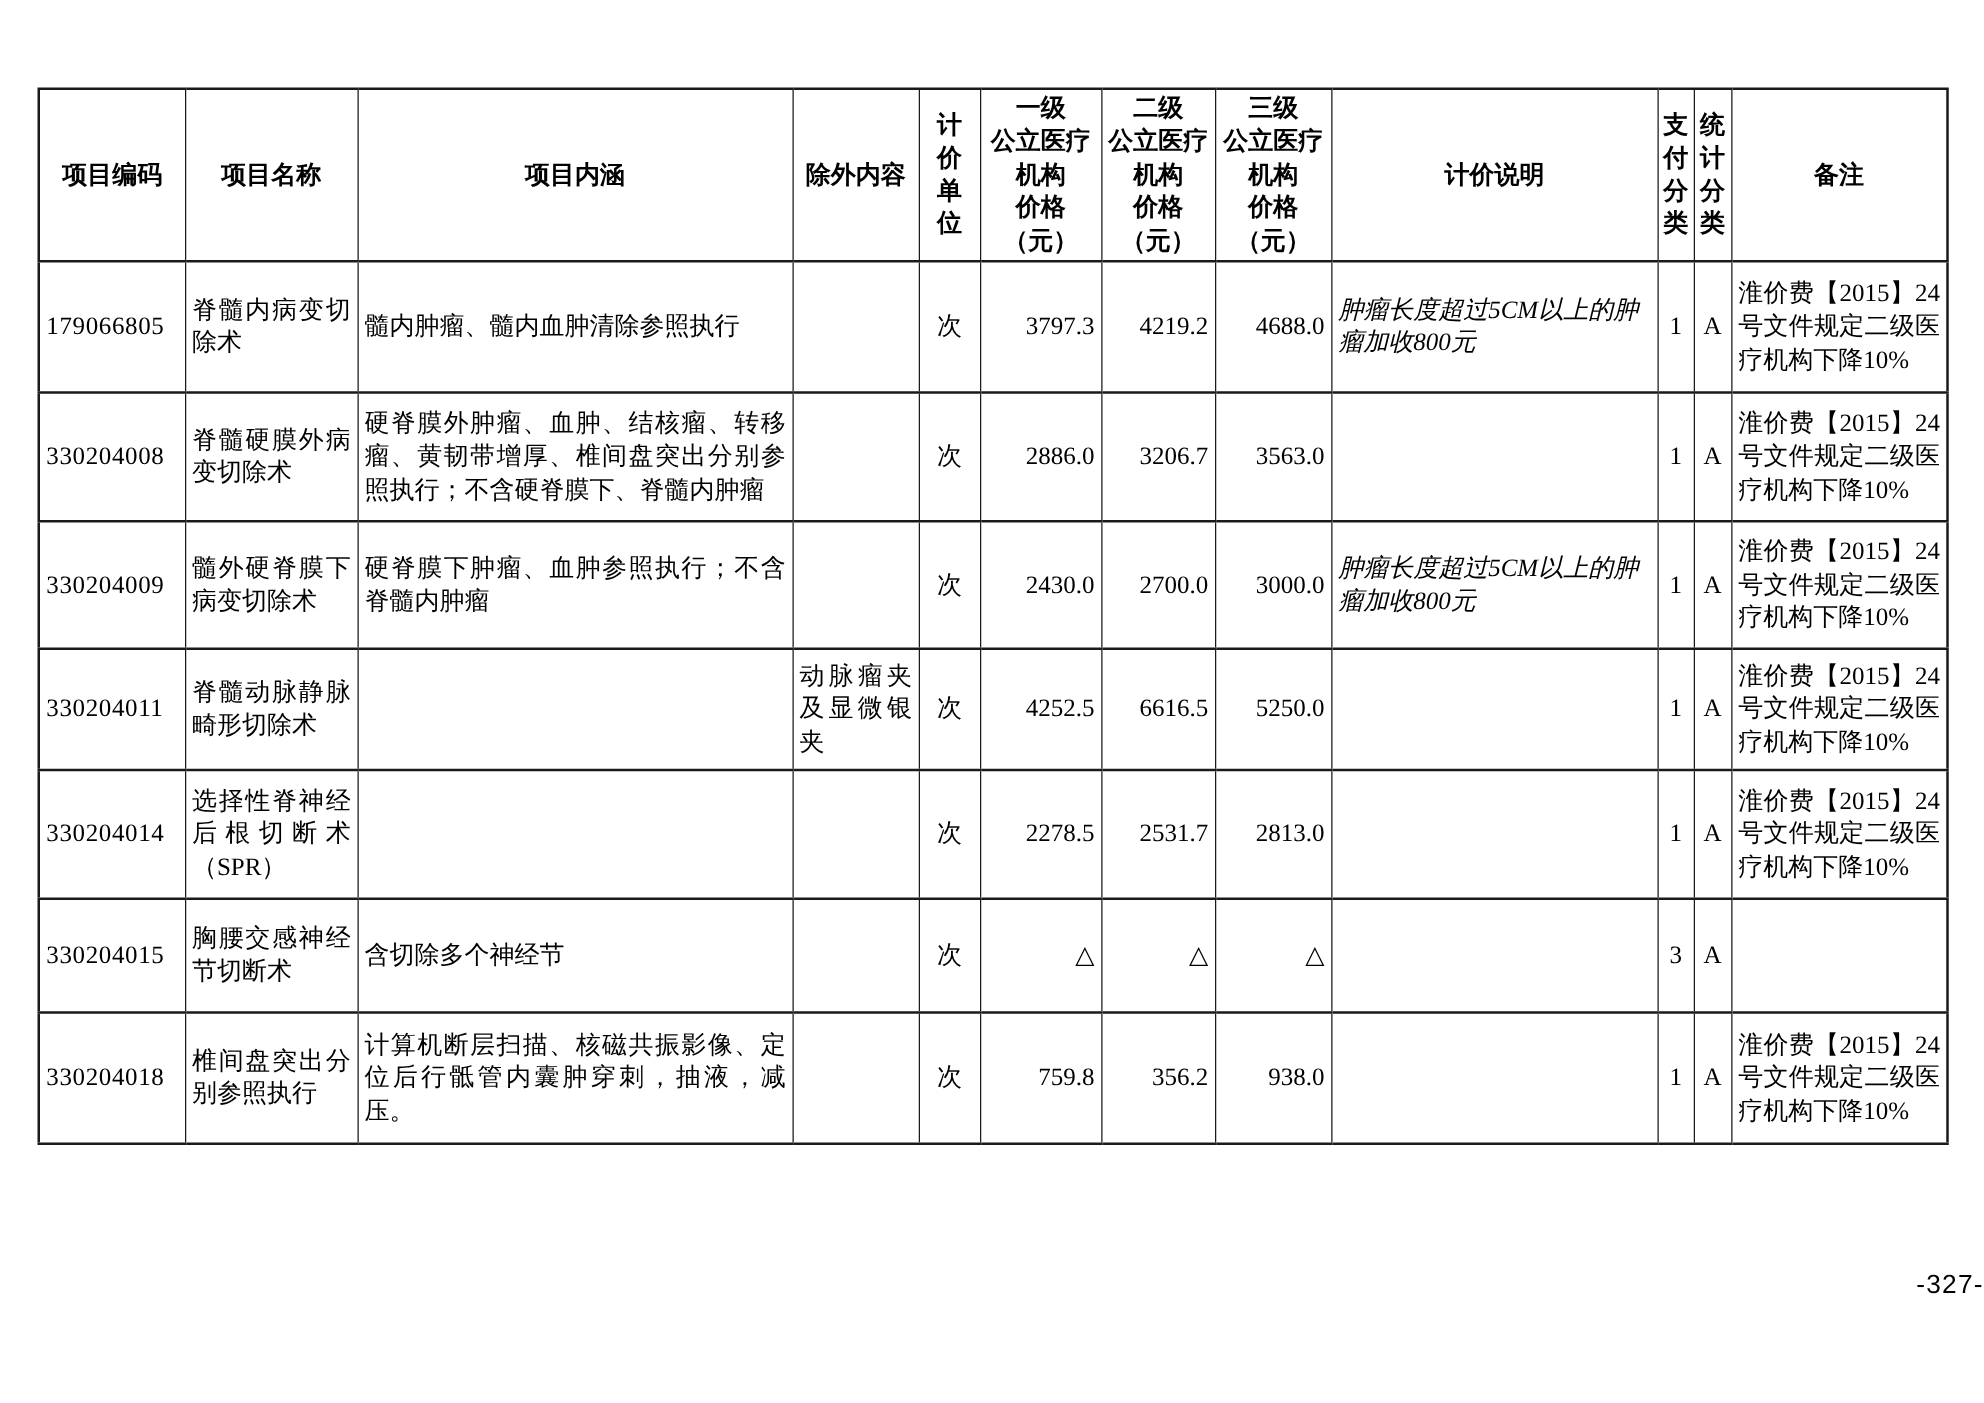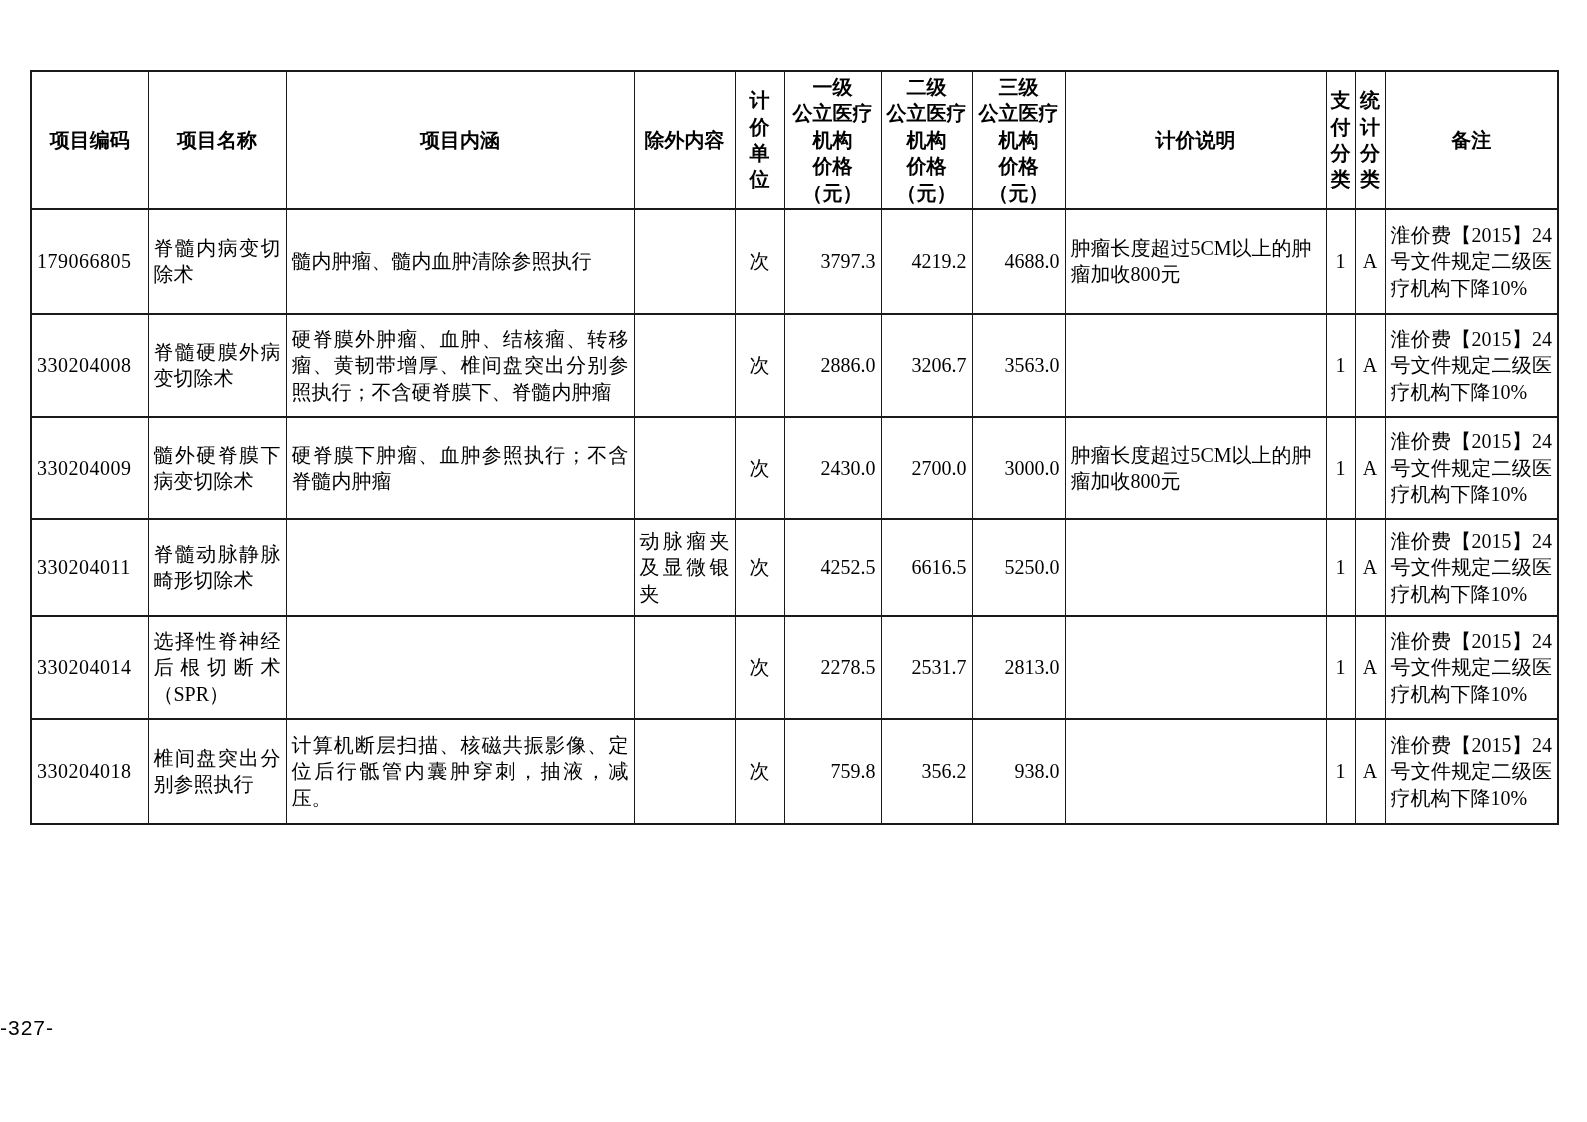--- a/index.html
+++ b/index.html
@@ -45,29 +45,29 @@
     text-align: center;
     white-space: pre-line;
     padding: 2px 3px;
   }
   .c-code    { text-align: left; font-size: 21px; padding-left: 4px; letter-spacing: 0.5px; }
   .c-name    { text-align: justify; }
   .c-content { text-align: justify; margin-left: 12px; }
   .c-excluded{ text-align: justify; padding: 2px 4px; }
   .c-unit    { text-align: center; }
   .c-price   { text-align: right; font-size: 21px; }
-  .c-note    { text-align: left; }
+  .c-note    { text-align: left; font-style: italic; }
   .c-class   { text-align: center; padding: 2px 1px; }
   .c-remark  { text-align: justify; font-size: 19px; padding: 2px 4px; }
   .footer {
     position: absolute;
     left: 0;
     top: 1016px;
     width: 100%;
-    text-align: left;
+    text-align: right;
     font-family: "Liberation Sans", "DejaVu Sans", sans-serif;
     font-size: 21px;
     letter-spacing: 1px;
   }
 </style>
 </head>
 <body>
 
 <div class="page">
 
@@ -187,20 +187,34 @@
         <td class="c-excluded"></td>
         <td class="c-unit">次</td>
         <td class="c-price">2278.5</td>
         <td class="c-price">2531.7</td>
         <td class="c-price">2813.0</td>
         <td class="c-note"></td>
         <td class="c-class">1</td>
         <td class="c-class">A</td>
         <td class="c-remark">淮价费【2015】24号文件规定二级医疗机构下降10%</td>
       </tr>
+      <tr style="height:91px">
+        <td class="c-code">330204015</td>
+        <td class="c-name">胸腰交感神经节切断术</td>
+        <td class="c-content">含切除多个神经节</td>
+        <td class="c-excluded"></td>
+        <td class="c-unit">次</td>
+        <td class="c-price">△</td>
+        <td class="c-price">△</td>
+        <td class="c-price">△</td>
+        <td class="c-note"></td>
+        <td class="c-class">3</td>
+        <td class="c-class">A</td>
+        <td class="c-remark"></td>
+      </tr>
       <tr style="height:105px">
         <td class="c-code">330204018</td>
         <td class="c-name">椎间盘突出分别参照执行</td>
         <td class="c-content">计算机断层扫描、核磁共振影像、定位后行骶管内囊肿穿刺，抽液，减压。</td>
         <td class="c-excluded"></td>
         <td class="c-unit">次</td>
         <td class="c-price">759.8</td>
         <td class="c-price">356.2</td>
         <td class="c-price">938.0</td>
         <td class="c-note"></td>

